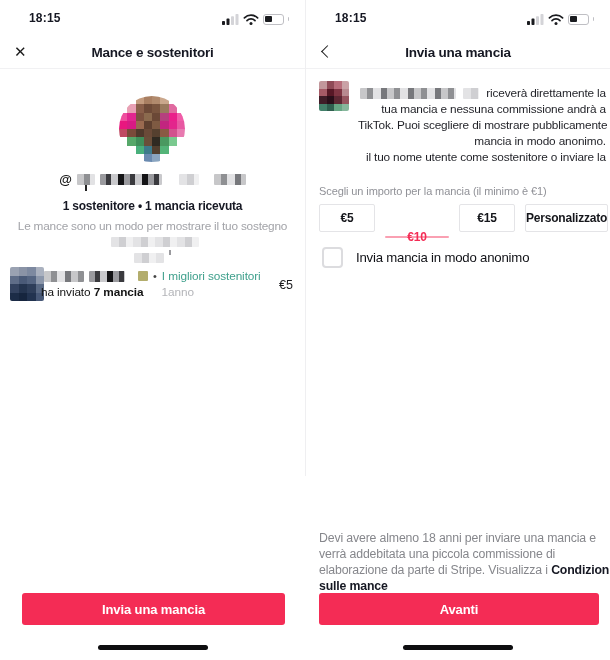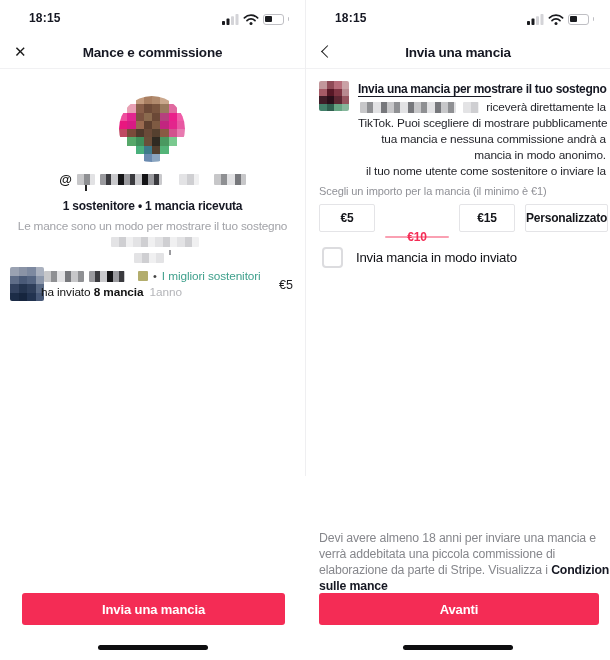--- a/index.html
+++ b/index.html
@@ -49,21 +49,21 @@
   .apostrophe{display:inline-block;width:1.5px;height:5px;background:#9a9a9e;margin-left:2px;vertical-align:top;}
 
   
   .supporter-row{position:absolute;left:0;right:0;top:264px;height:44px;cursor:pointer;}
   .sup-line1{position:absolute;left:44px;top:5px;display:flex;align-items:center;gap:5px;white-space:nowrap;}
   .badge-sq{display:inline-block;width:10px;height:10px;background:#B3AD6D;border-radius:1px;}
   .sup-sep{font-size:11px;color:#444;}
   .sup-badge{font-size:11.8px;color:var(--teal);letter-spacing:-.1px;}
   .sup-line2{position:absolute;left:41px;top:21px;font-size:11.8px;letter-spacing:-.1px;color:#121212;white-space:nowrap;}
   .sup-line2 b{font-weight:700;}
-  .sup-ago{color:#B4B5B9;margin-left:3px;}
+  .sup-ago{color:#B4B5B9;margin-left:15px;}
   .sup-amount{position:absolute;right:12px;top:14px;font-size:12.5px;font-weight:400;color:#1b1b1e;}
 
   
   .cta{position:absolute;top:593px;height:32px;border:none;border-radius:3px;background:var(--accent);
        color:#fff;font-family:inherit;font-size:13px;font-weight:600;letter-spacing:-.1px;cursor:pointer;}
   .cta.left-cta{left:22px;width:263px;}
   .cta.right-cta{left:13px;width:280px;}
   .home-ind{position:absolute;left:50%;transform:translateX(-50%);top:645px;width:110px;height:4.5px;border-radius:3px;background:var(--home);cursor:pointer;}
 
   
@@ -109,21 +109,21 @@
         </svg>
         <span class="battery">
             <span class="battery-fill"></span>
           </span>
         <span class="battery-tip"></span>
       </span>
     </div>
 
     <div class="navbar">
       <span class="close-glyph">✕</span>
-      <div class="nav-title">Mance e commissione</div>
+      <div class="nav-title">Mance e sostenitori</div>
     </div>
 
     <div class="avatar-lg mosaic" style="display: grid; grid-template-columns: repeat(8, 1fr);">
         <div style="background: rgb(255, 255, 255);"></div>
         <div style="background: rgb(255, 255, 255);"></div>
         <div style="background: rgb(195, 155, 126);"></div>
         <div style="background: rgb(169, 127, 98);"></div>
         <div style="background: rgb(177, 138, 109);"></div>
         <div style="background: rgb(202, 167, 140);"></div>
         <div style="background: rgb(255, 255, 255);"></div>
@@ -226,21 +226,21 @@
         </div>
       <div class="sup-line1">
         <span class="rd" style="width:40px;"></span>
         <span class="rd dark" style="width:36px;"></span>
         <span class="badge-sq" style="margin-left:8px;"></span>
         <span class="sup-sep">•</span>
         <span class="sup-badge">I migliori sostenitori</span>
       </div>
       <div class="sup-line2">
         <span>ha inviato</span>
-        <b>8 mancia</b>
+        <b>7 mancia</b>
         <span class="sup-ago">1anno</span>
       </div>
       <div class="sup-amount">€5</div>
     </div>
 
     <button class="cta left-cta">Invia una mancia</button>
     <div class="home-ind"></div>
   </section>
 
   <section class="screen right">
@@ -282,47 +282,44 @@
         <div style="background: rgb(63, 29, 40);"></div>
         <div style="background: rgb(42, 15, 26);"></div>
         <div style="background: rgb(92, 39, 51);"></div>
         <div style="background: rgb(150, 85, 95);"></div>
         <div style="background: rgb(67, 128, 106);"></div>
         <div style="background: rgb(47, 95, 79);"></div>
         <div style="background: rgb(103, 165, 132);"></div>
         <div style="background: rgb(135, 183, 156);"></div>
       </div>
     <div class="info-text">
-      <div class="info-title">
-        <span class="title-u">Invia una mancia per mo</span><span>strare il tuo sostegno</span>
-      </div>
       <div class="body-block">
         <div class="body-line">
           <span class="rd" style="width:96px;"></span>
           <span class="rd light" style="width:16px;"></span>
           <span>riceverà direttamente la</span>
         </div>
+        <div class="body-line">tua mancia e nessuna commissione andrà a</div>
         <div class="body-line">TikTok. Puoi scegliere di mostrare pubblicamente</div>
-        <div class="body-line">tua mancia e nessuna commissione andrà a</div>
         <div class="body-line">mancia in modo anonimo.</div>
         <div class="body-line">il tuo nome utente come sostenitore o inviare la</div>
       </div>
     </div>
 
     <div class="amount-label">Scegli un importo per la mancia (il minimo è €1)</div>
     <div class="amount-row">
       <button class="amount-btn w1">€5</button>
       <button class="amount-btn w2 selected">€10</button>
       <button class="amount-btn w3">€15</button>
       <button class="amount-btn w4">Personalizzato</button>
     </div>
 
     <div class="checkbox-row">
       <span class="checkbox"></span>
-      <span class="checkbox-label">Invia mancia in modo inviato</span>
+      <span class="checkbox-label">Invia mancia in modo anonimo</span>
     </div>
 
     <div class="footer">
       <div class="footer-line"><span>Devi avere almeno 18 anni per inviare una mancia e</span><span class="b"></span></div>
       <div class="footer-line"><span>verrà addebitata una piccola commissione di</span><span class="b"></span></div>
       <div class="footer-line"><span>elaborazione da parte di Stripe. Visualizza i </span><span class="b">Condizioni</span></div>
       <div class="footer-line"><span></span><span class="b">sulle mance</span></div>
     </div>
 
     <button class="cta right-cta">Avanti</button>

